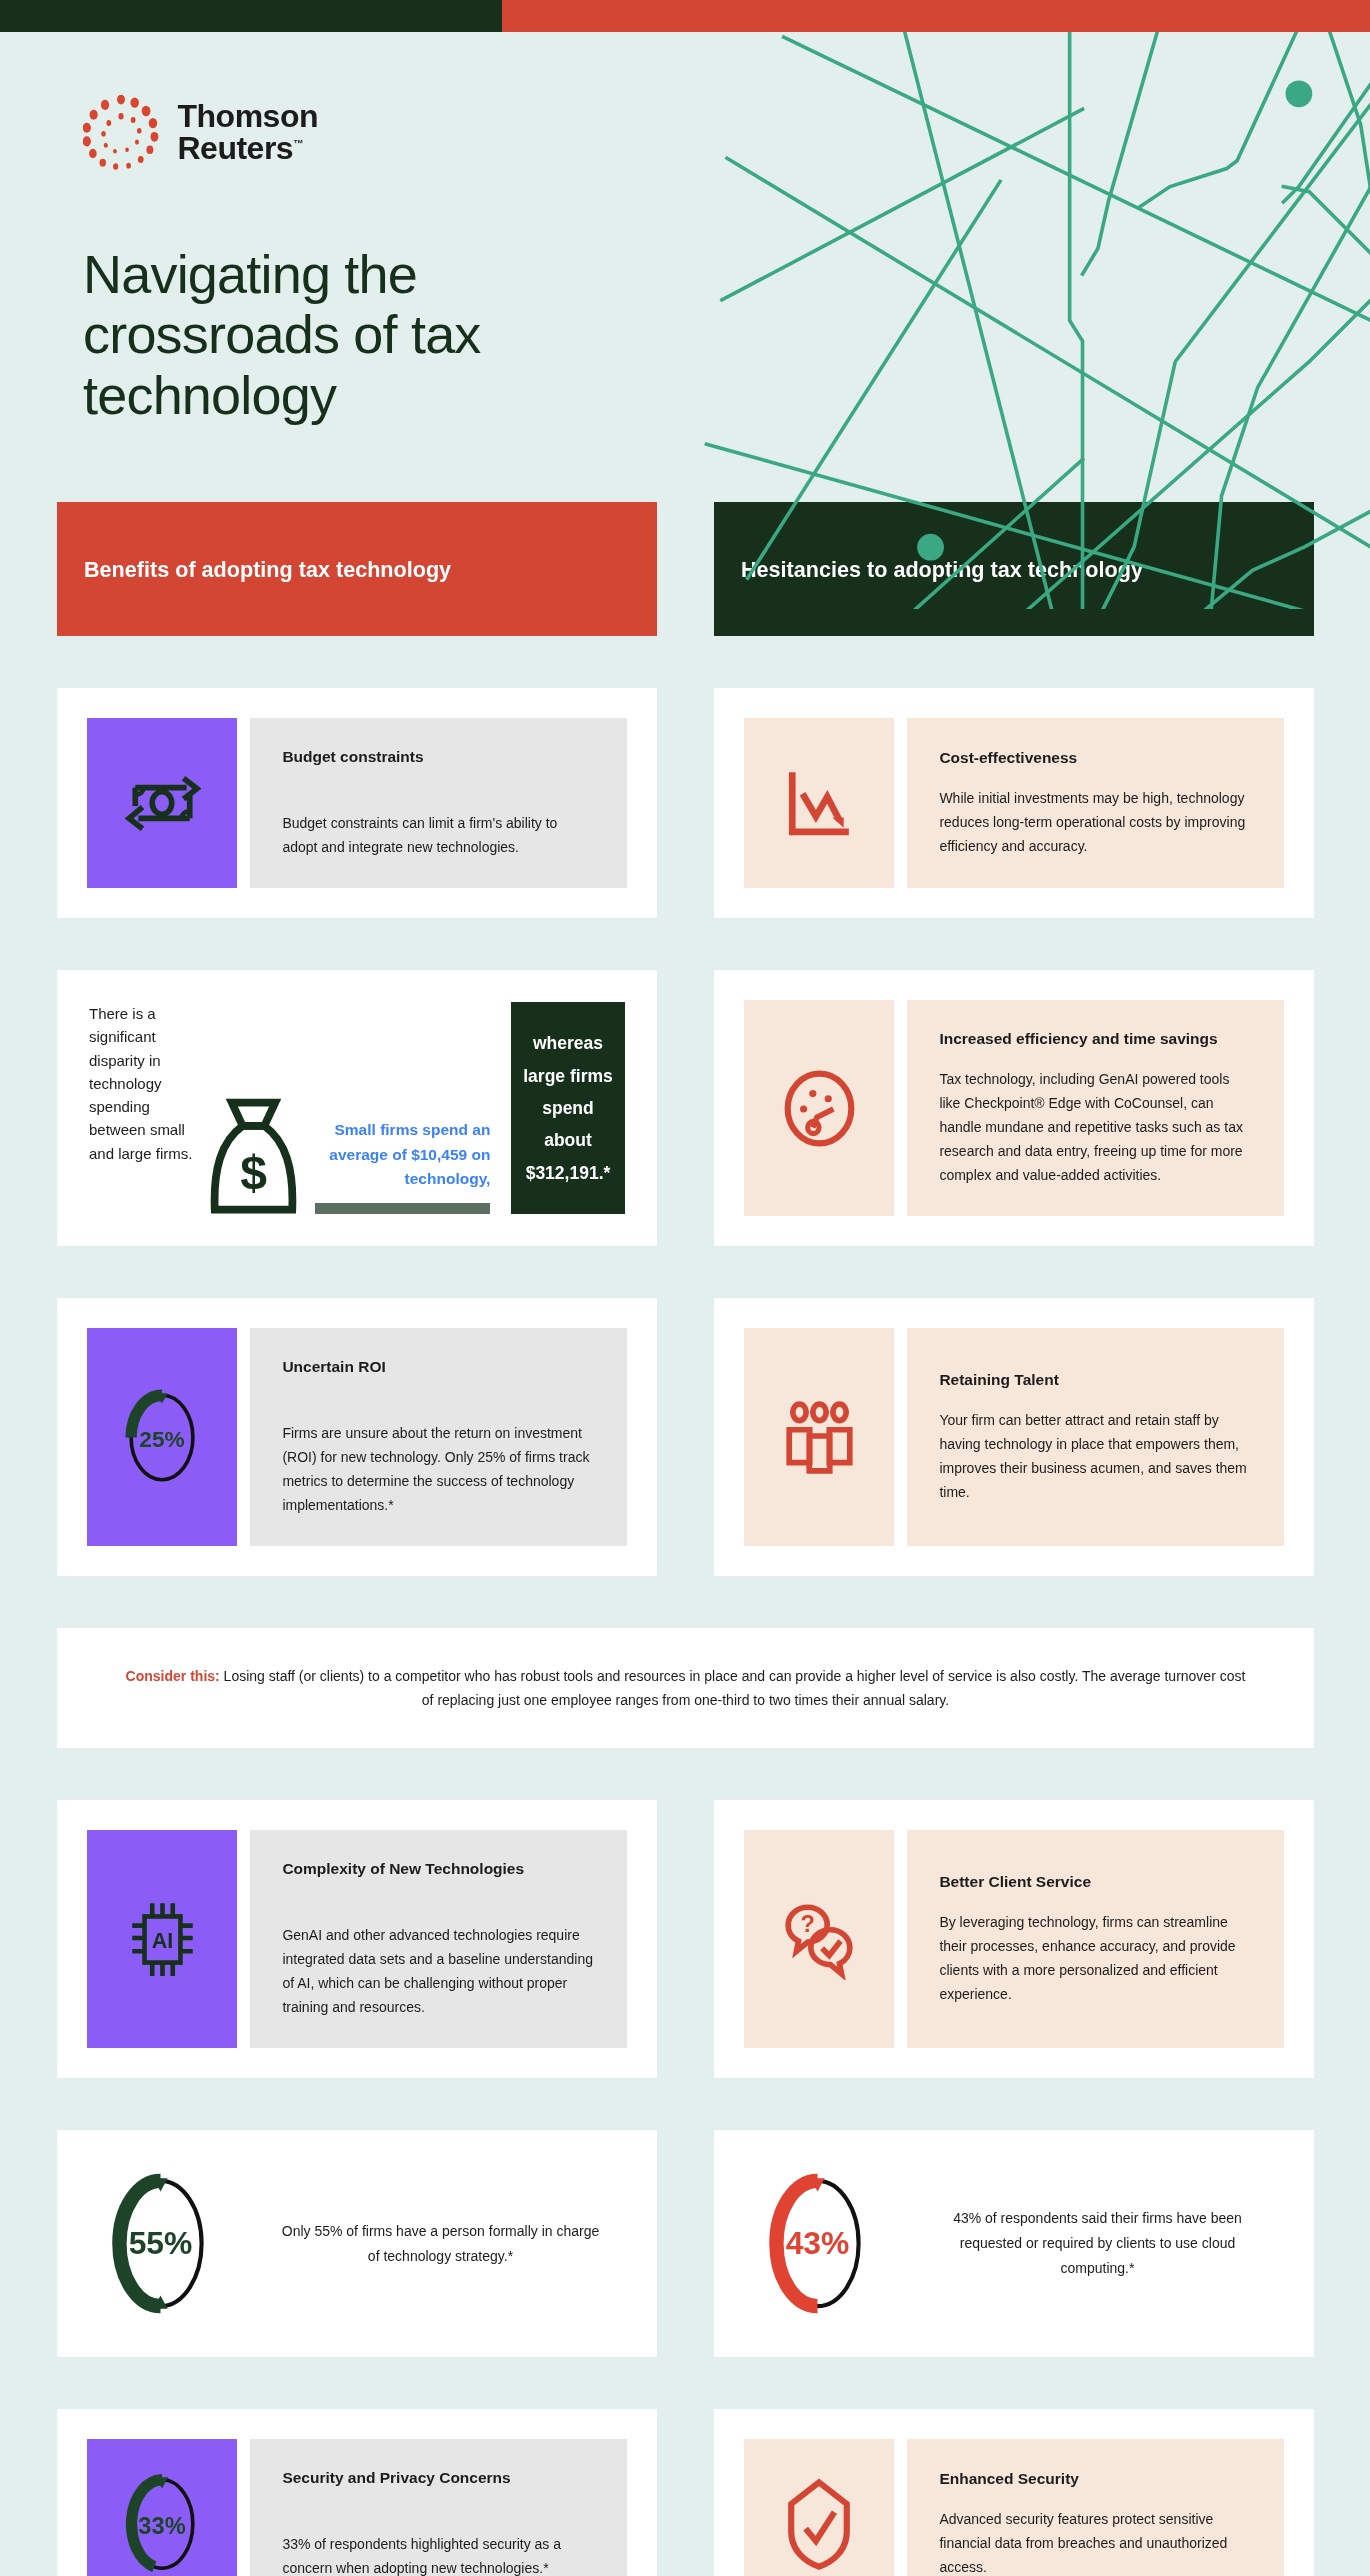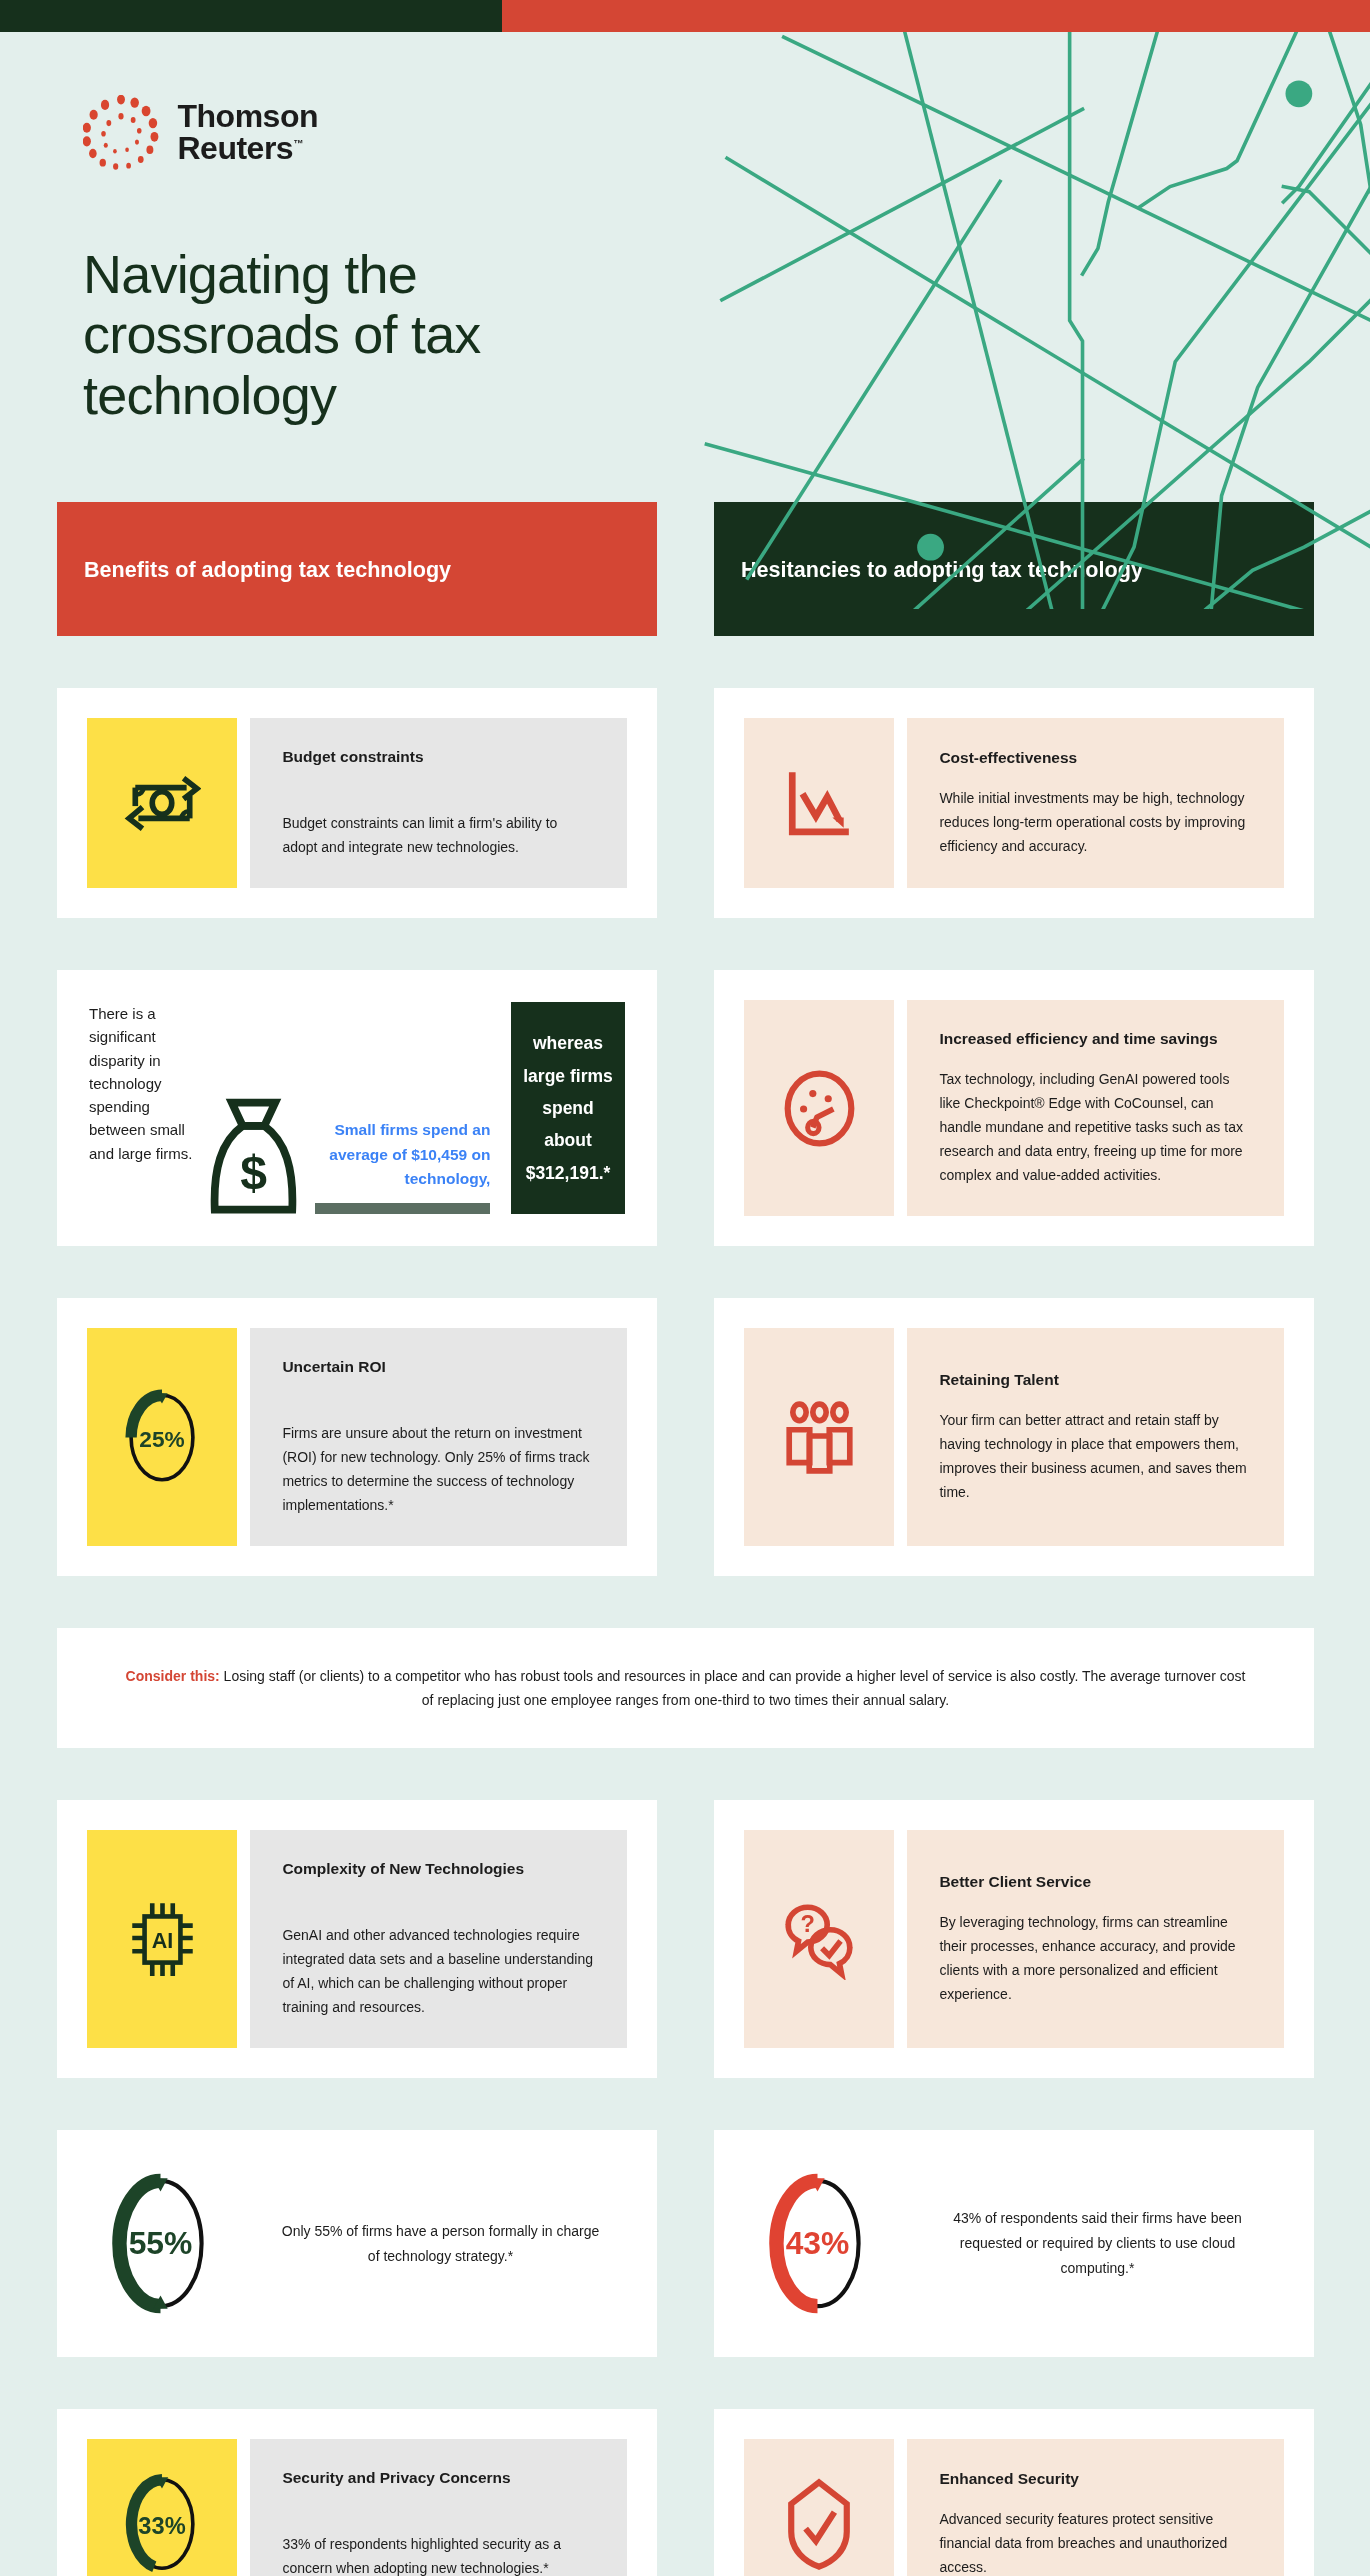--- a/index.html
+++ b/index.html
@@ -56,21 +56,21 @@
   .colhead.ben { background: #d44634; }
 
   
   .grid { padding: 0 57px; }
   .row { display: flex; gap: 57px; margin-top: 52px; align-items: stretch; }
   .col { width: 603px; display: flex; }
 
   .card { background: #ffffff; width: 100%; padding: 30px; display: flex; gap: 13.4px; }
 
   .iconpane { width: 150px; flex: 0 0 150px; display: flex; align-items: center; justify-content: center; }
-  .iconpane.hes { background: #fde047; }
+  .iconpane.hes { background: #8b5cf6; }
   .iconpane.ben { background: #f7e7da; }
 
   .bodypane { flex: 1; padding: 29px 32px; display: flex; flex-direction: column; justify-content: center; }
   .bodypane.hes { background: #e6e6e6; gap: 26px; }
   .bodypane.ben { background: #f7e7da; }
 
   .card-title { font-size: 15.5px; font-weight: 700; line-height: 1.3; margin-bottom: 17.5px; }
   .card-text { font-size: 14px; line-height: 1.72; }
 
   

